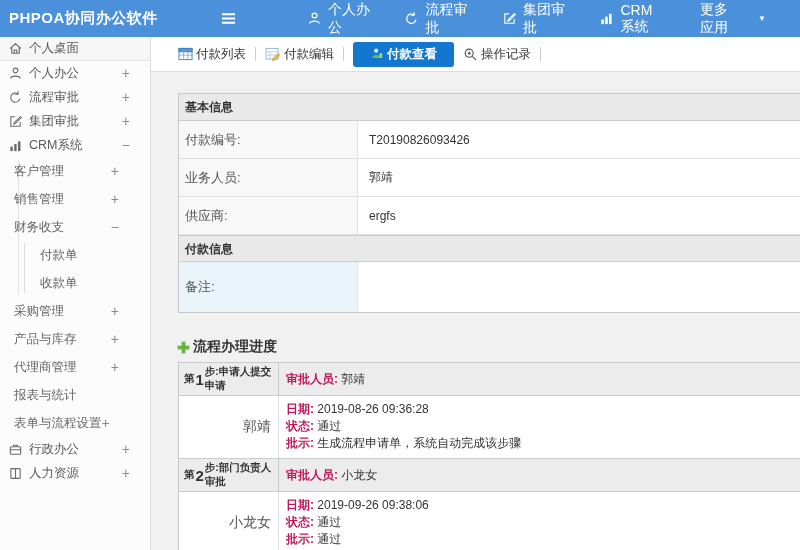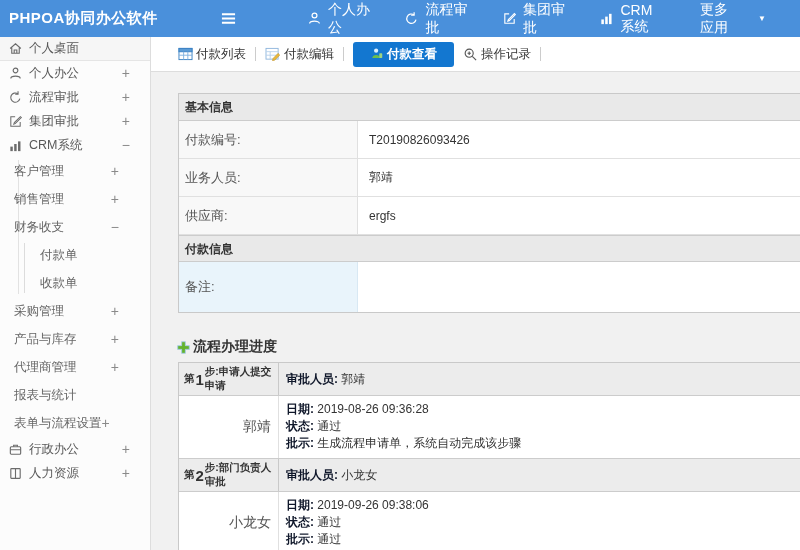--- a/index.html
+++ b/index.html
@@ -59,21 +59,21 @@
   .step-row { display:flex; min-height:33px; background:#ececec; border-bottom:1px solid #ccc; }
   .step-left { width:100px; border-right:1px solid #c9c9c9; display:flex; align-items:center;
                padding-left:5px; font-size:10.5px; font-weight:bold; color:#333; }
   .step-num { font-size:15px; font-weight:bold; padding:0 1px; }
   .step-right { flex:1; display:flex; align-items:center; padding-left:7px; font-size:12px; color:#333; }
   .appr-row { display:flex; background:#fff; border-bottom:1px solid #ccc; }
   .appr-row:last-child { border-bottom:none; }
   .appr-name { width:100px; border-right:1px solid #e0e0e0; display:flex; align-items:center;
                justify-content:flex-end; padding-right:7px; font-size:14px; color:#555; }
   .appr-detail { flex:1; padding:5px 0 6px 7px; font-size:12px; color:#333; line-height:17px; }
-  .b { font-weight:bold; color:#0f172a; }
+  .b { font-weight:bold; color:#be185d; }
   svg { display:block; }
 </style>
 </head>
 <body>
 
 <div class="topbar">
   <div class="logo">PHPOA协同办公软件</div>
   <div class="hamburger">
     <svg width="19" height="15" viewBox="0 0 20 16" stroke="#fff" stroke-width="2.2" fill="none">
         <path d="M3 3.5h14M3 8h14M3 12.5h14"></path>

